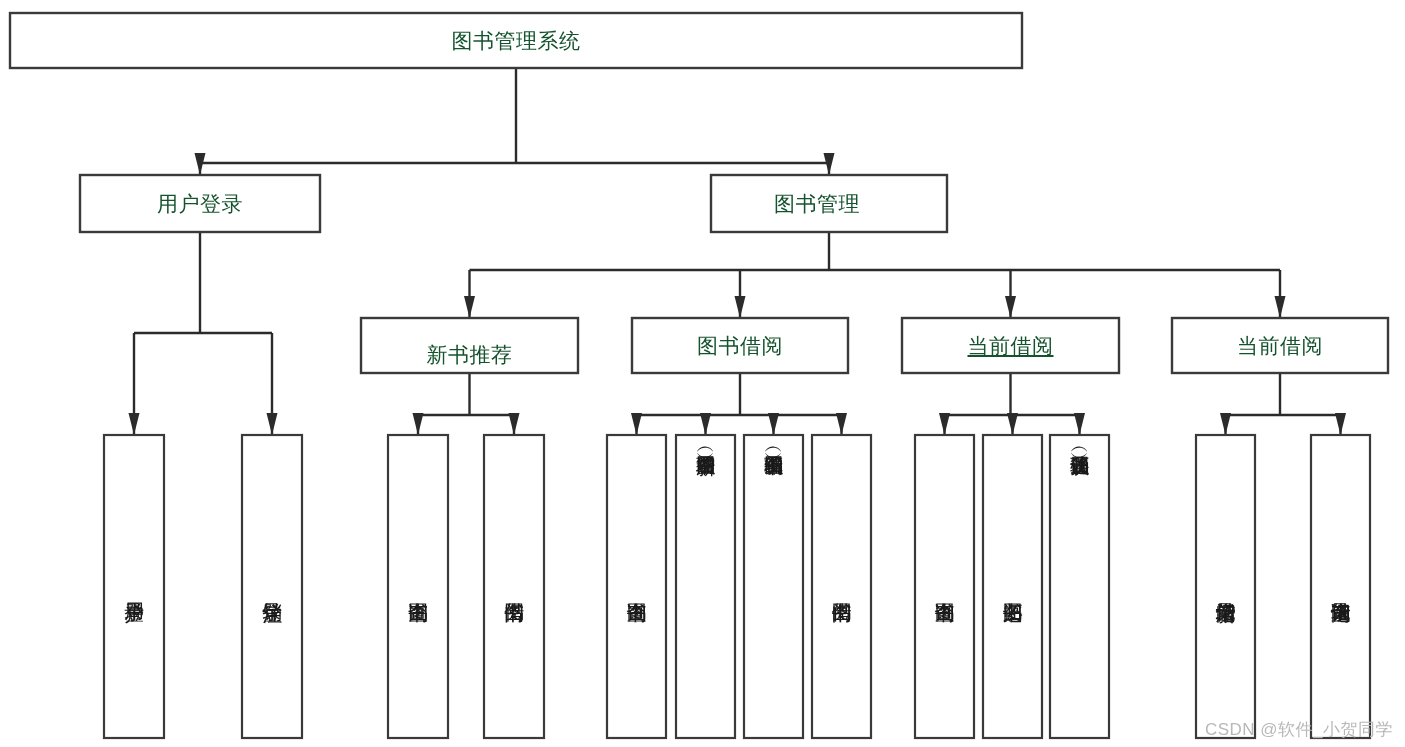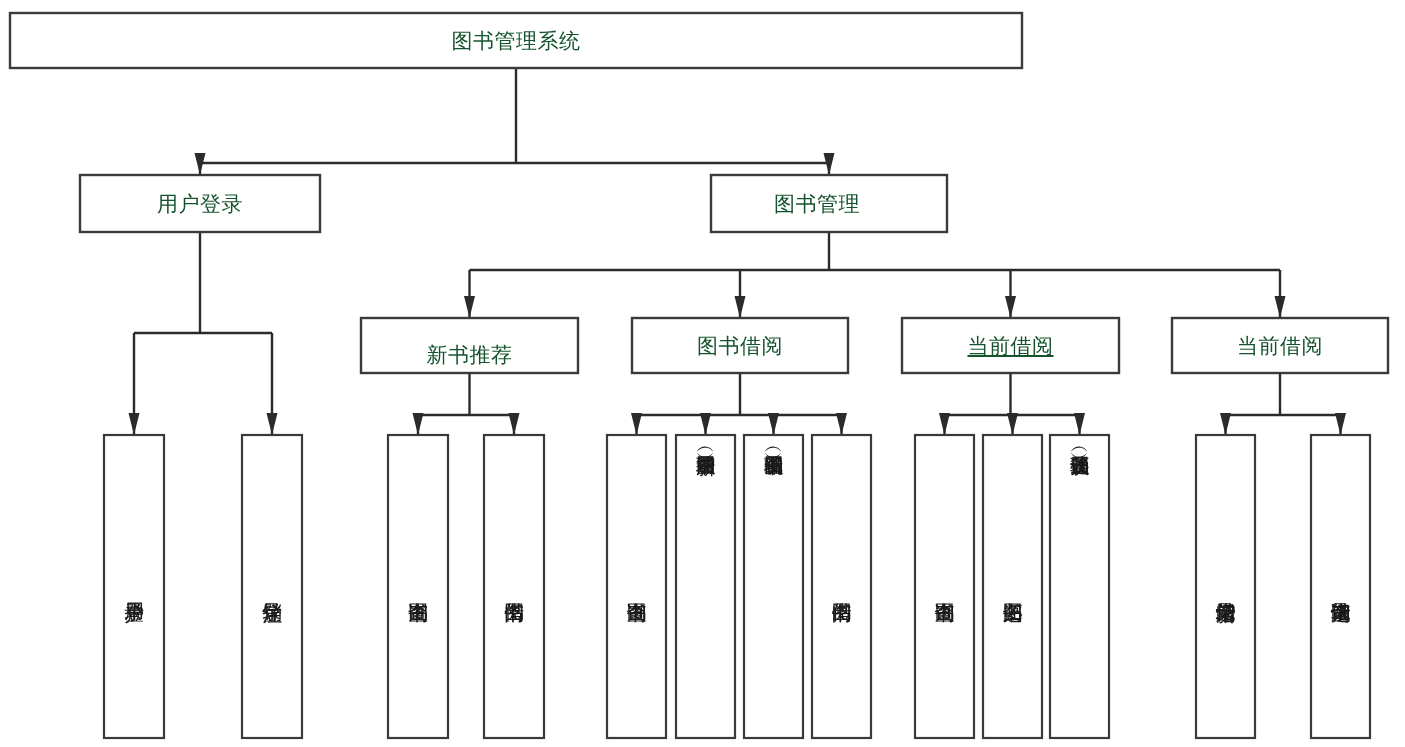--- a/index.html
+++ b/index.html
@@ -187,14 +187,15 @@
       <div class="node-label-v" style="left: 676px; top: 435px; width: 59px; height: 303px; font-size: 19px; justify-content: flex-start; padding-top: 6px; box-sizing: border-box;">新增图书（管理员）</div>
       <div class="node-label-v" style="left: 744px; top: 435px; width: 59px; height: 303px; font-size: 19px; justify-content: flex-start; padding-top: 6px; box-sizing: border-box;">编辑图书（管理员）</div>
       <div class="node-label-v" style="left: 812px; top: 435px; width: 59px; height: 303px;">借阅图书</div>
       <div class="node-label-v" style="left: 915px; top: 435px; width: 59px; height: 303px;">查询图书</div>
       <div class="node-label-v" style="left: 983px; top: 435px; width: 59px; height: 303px;">归还图书</div>
       <div class="node-label-v" style="left: 1050px; top: 435px; width: 59px; height: 303px; font-size: 19px; justify-content: flex-start; padding-top: 6px; box-sizing: border-box;">确认归还（管理员）</div>
       <div class="node-label-v" style="left: 1196px; top: 435px; width: 59px; height: 303px; font-size: 20px;">新增借阅记录</div>
       <div class="node-label-v" style="left: 1311px; top: 435px; width: 59px; height: 303px; font-size: 20px;">查询借阅记录</div>
     </div>
 
+  <div class="watermark">CSDN @软件_小贺同学</div>
 
 </div>
 
 </body></html>

